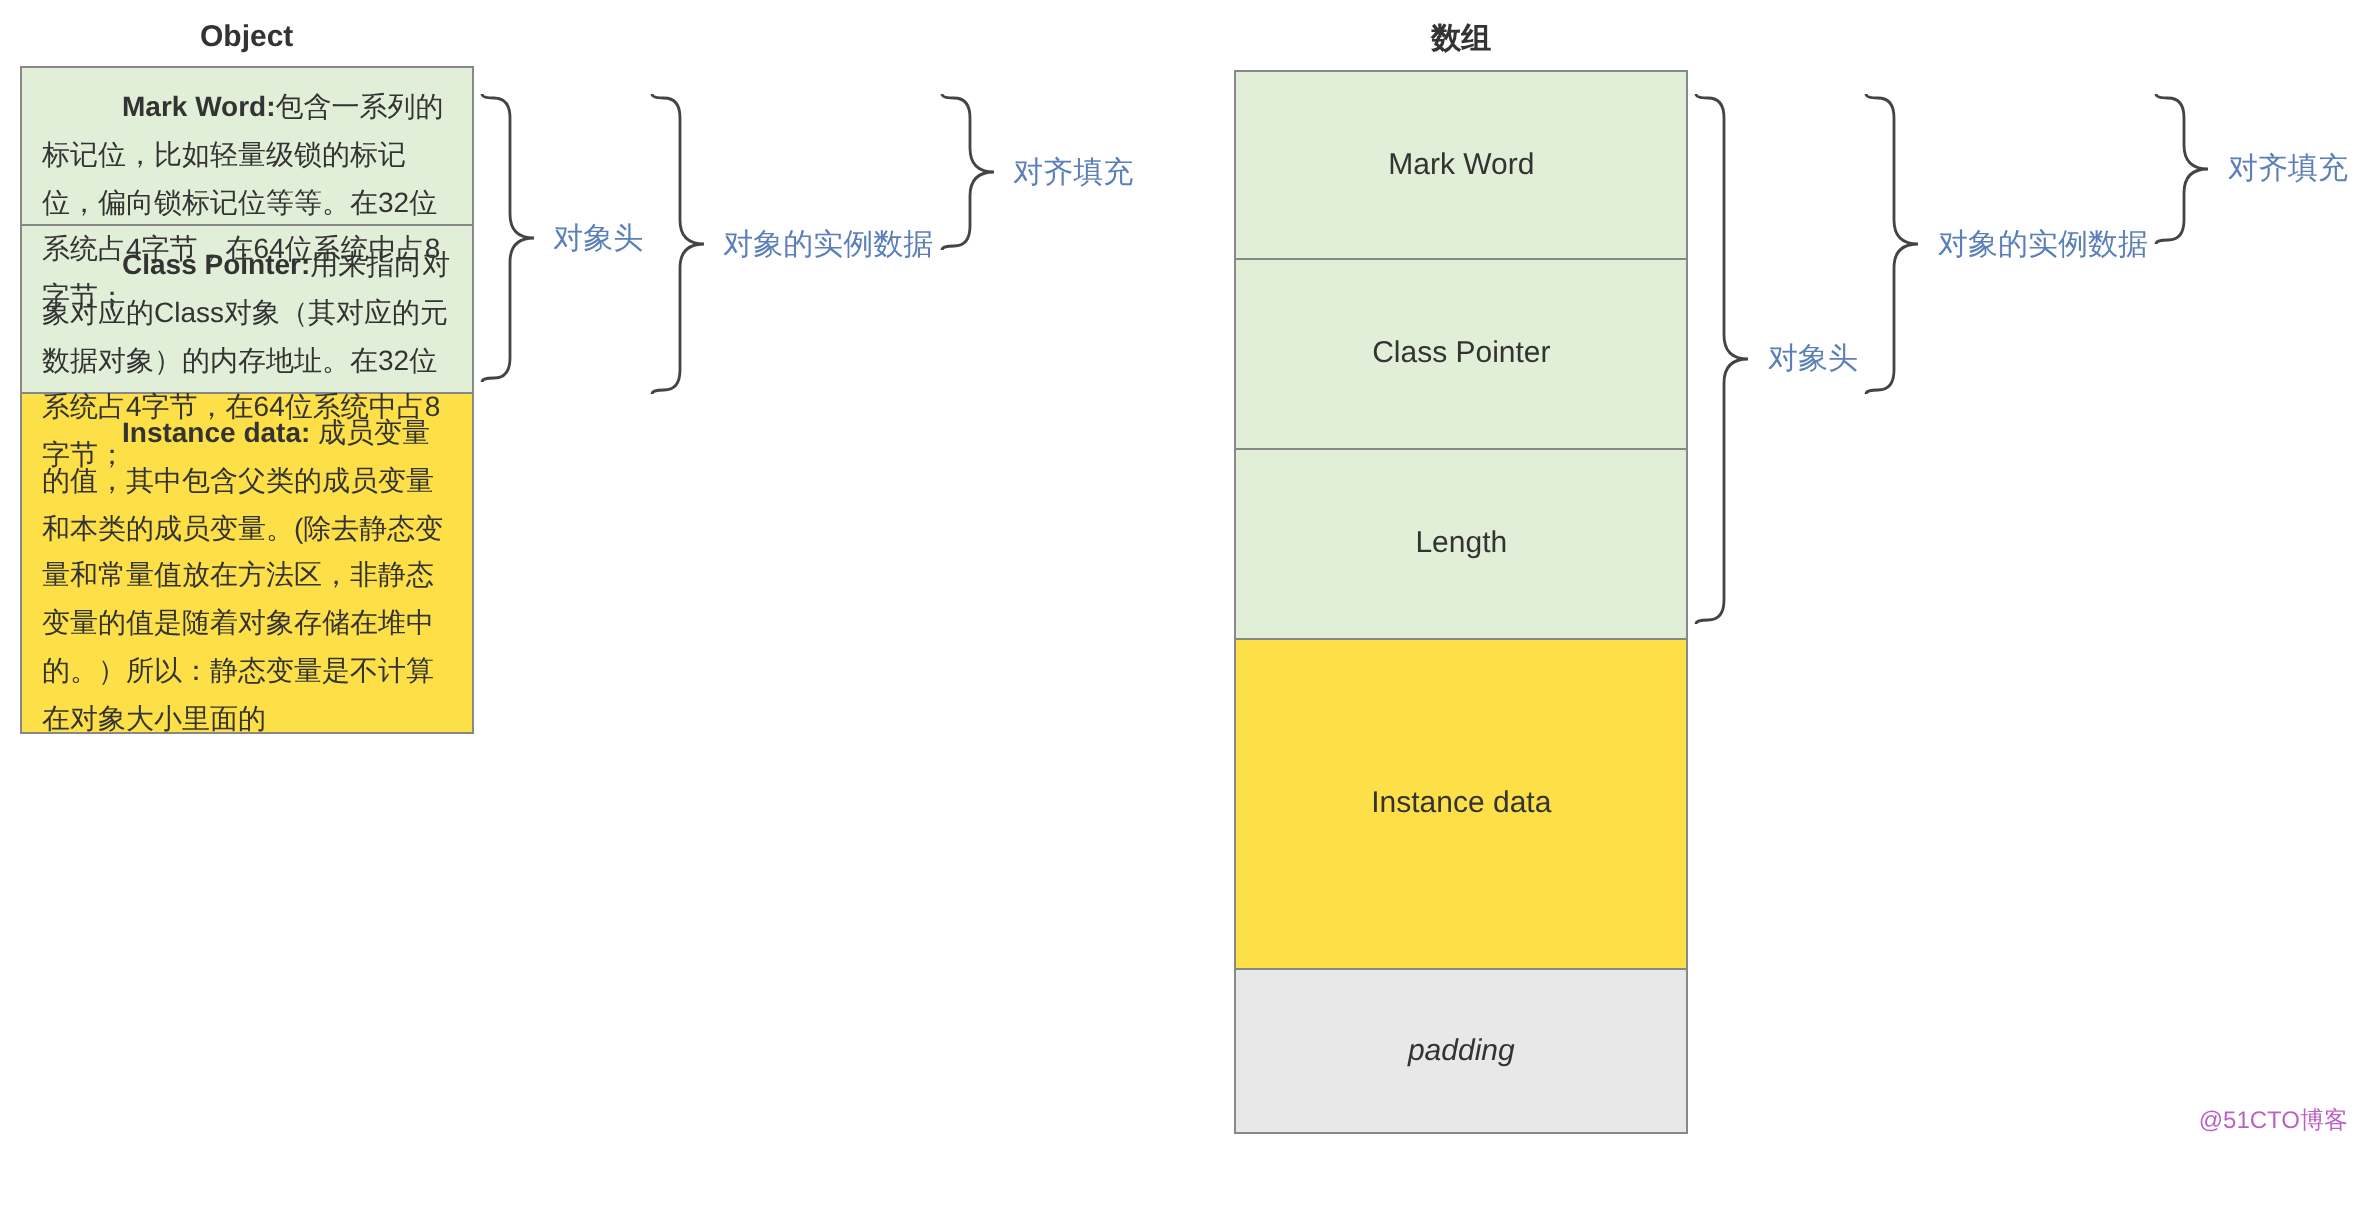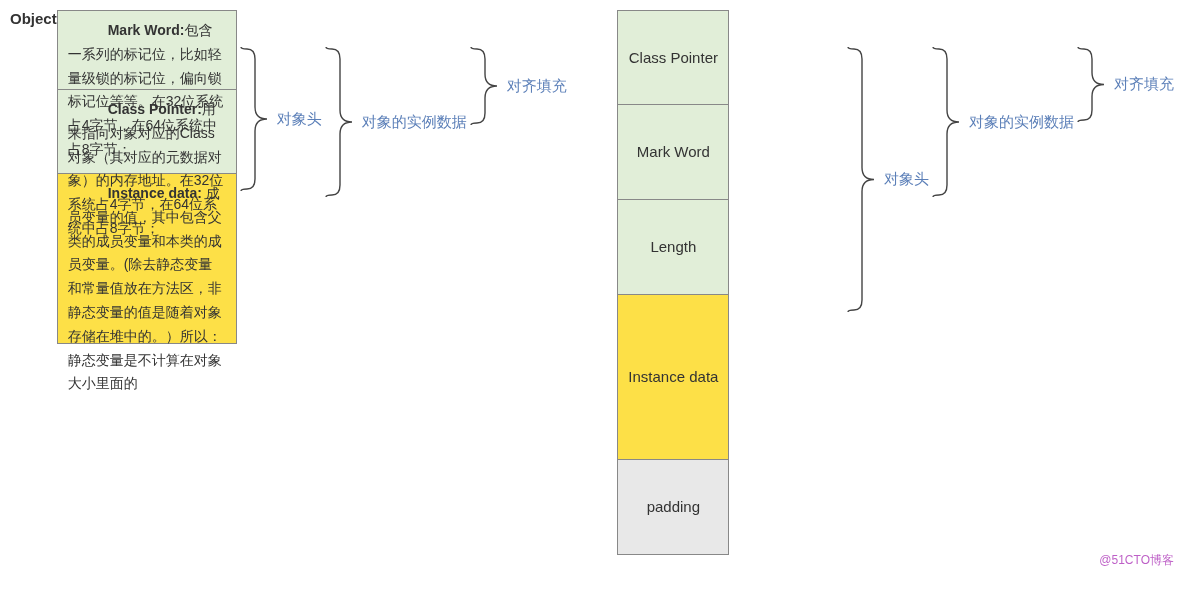--- a/index.html
+++ b/index.html
@@ -12,21 +12,21 @@
     background: #fff;
     width: 1184px;
   }
   .container {
     display: flex;
     gap: 0;
     align-items: flex-start;
   }
   .column {
     display: flex;
-    flex-direction: row;
+    flex-direction: column;
   }
   .col-title {
     text-align: center;
     font-weight: bold;
     font-size: 15px;
     margin-bottom: 6px;
   }
   .box {
     border: 1px solid #888;
     padding: 8px 10px;
@@ -123,34 +123,35 @@
              Q 18 86 10 86
              Q 4 86 4 88" fill="none" stroke="#444" stroke-width="1.4"></path>
   </svg>
         <span class="bracket-label">对齐填充</span>
       </div>
     </div>
 
   <div style="width:80px"></div>
 
   <div class="column" style="width:358px">
+    <div class="col-title">数组</div>
     <div id="right-boxes">
         <div class="box center-text green" style="height: 95px;">
+          <span>Mark Word</span>
+        </div>
+        <div class="box center-text green" style="height: 95px;">
           <span>Class Pointer</span>
-        </div>
-        <div class="box center-text green" style="height: 95px;">
-          <span>Mark Word</span>
         </div>
         <div class="box center-text green" style="height: 95px;">
           <span>Length</span>
         </div>
         <div class="box center-text blue" style="height: 165px;">
           <span>Instance data</span>
         </div>
-        <div class="box center-text grey" style="height: 95px;">
+        <div class="box center-text grey" style="height: 82px; font-style: italic;">
           <span>padding</span>
         </div>
       </div>
   </div>
 
   <div class="bracket-col" style="margin-top:27px" id="right-brackets">
       <div class="bracket-row" style="height: 285px;">
         <svg class="bracket-svg" width="34" height="285" viewBox="0 0 34 285">
     <path d="M 4 10
              Q 4 12 10 12

